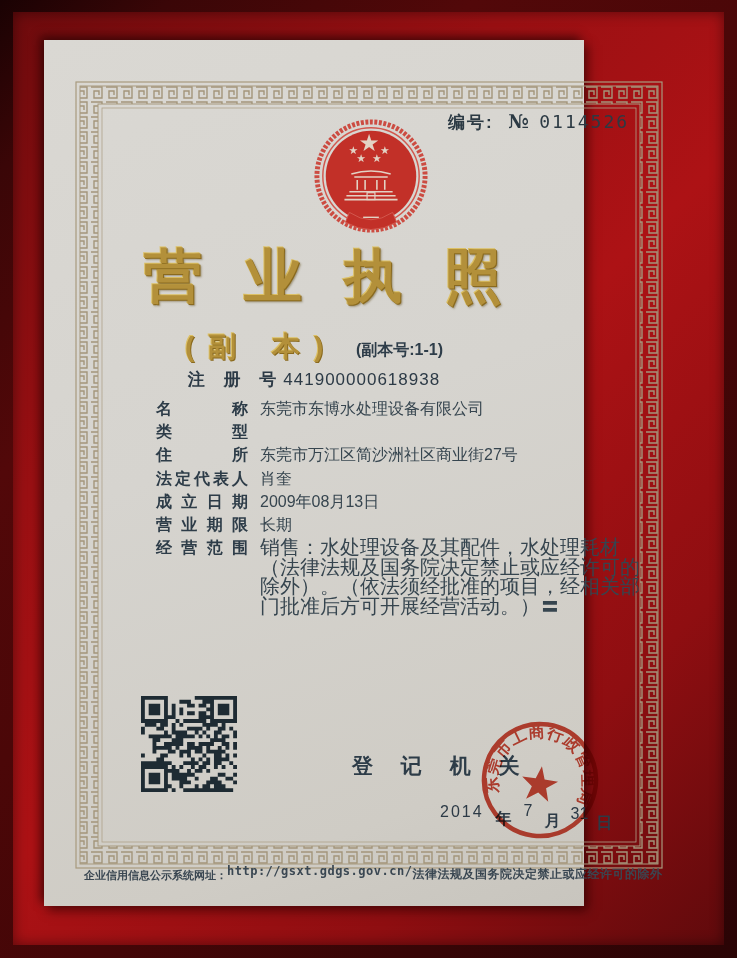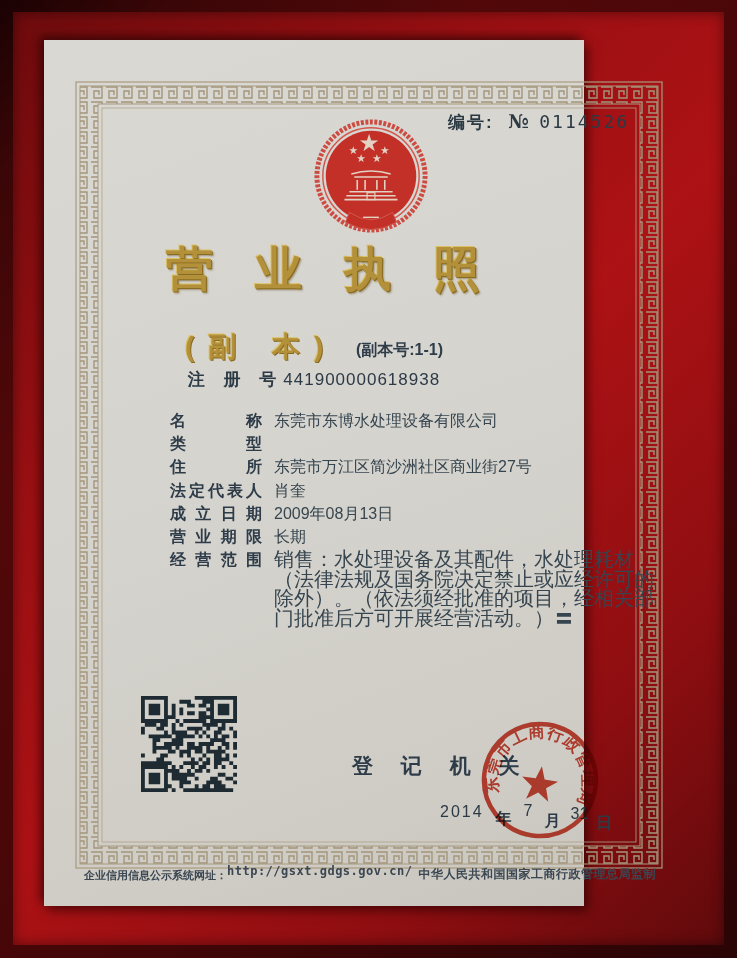--- a/index.html
+++ b/index.html
@@ -15,31 +15,31 @@
          box-shadow:-4px -4px 9px rgba(25,0,0,.55),4px 5px 10px rgba(25,0,0,.5);
          color:#374753;}
   .border-svg{position:absolute;left:0;top:0;}
   .serial{position:absolute;left:404px;top:70px;width:225px;white-space:nowrap;
           color:#2c3a44;}
   .serial .lbl{font-weight:bold;font-size:17px;letter-spacing:2px;}
   .serial .no-sym{font-family:"DejaVu Serif",serif;font-weight:bold;font-size:19px;margin-left:10px;}
   .serial .digits{font-family:"DejaVu Sans Mono",monospace;font-size:18px;letter-spacing:2px;margin-left:6px;}
   .emblem{position:absolute;left:268px;top:74px;width:118px;height:124px;}
   .cert-title{position:absolute;left:0;top:198px;width:100%;text-align:center;
-          font-size:47px;font-weight:bold;letter-spacing:42px;padding-left:60px;box-sizing:border-box;
+          font-size:58px;font-weight:bold;letter-spacing:42px;padding-left:60px;box-sizing:border-box;
           color:#b3903a;
           text-shadow:1px 1px 0 #8a6a1f,2px 2px 2px rgba(90,70,20,.45),-1px -1px 0 #dcc065;}
   .sub-row{position:absolute;left:0;top:288px;width:100%;text-align:center;white-space:nowrap;}
   .sub-copy{font-size:28px;font-weight:bold;letter-spacing:14px;color:#b3903a;
           text-shadow:1px 1px 0 #8a6a1f,-1px -1px 0 #dcc065;vertical-align:middle;}
   .sub-copyno{font-size:16px;font-weight:bold;color:#2e3d49;margin-left:14px;vertical-align:middle;position:relative;top:3px;}
   .reg-row{position:absolute;left:0;top:328px;width:100%;text-align:center;color:#2c3a46;font-size:17px;}
   .reg-row .lbl{font-weight:bold;letter-spacing:7px;text-align:center;}
   .reg-row .num{letter-spacing:1px;}
-  .fields{position:absolute;left:112px;top:369px;width:492px;margin-left:14px;}
+  .fields{position:absolute;left:112px;top:357px;width:492px;}
   .frow{display:flex;align-items:flex-start;line-height:23.2px;font-size:16px;}
   .frow .flabel{flex:0 0 92px;text-align:justify;text-align-last:justify;
           font-weight:bold;color:#2d3c48;}
   .frow .fvalue{margin-left:12px;color:#36454f;}
   .frow.scope .fvalue{font-size:20px;line-height:19.5px;padding-top:2px;width:392px;}
   .qr{position:absolute;left:95px;top:656px;width:100px;height:96px;}
   .registry{position:absolute;left:308px;top:712px;font-size:21px;font-weight:bold;
           letter-spacing:11px;color:#2d3c48;white-space:nowrap;}
   .seal{position:absolute;left:430px;top:674px;width:132px;height:132px;z-index:5;
           opacity:.92;transform:rotate(8deg);mix-blend-mode:multiply;}
@@ -169,17 +169,17 @@
     </svg>
 
     <div class="date-row">
       <span class="d-year">2014</span><span class="d-yc">年</span><span class="d-month">7</span><span class="d-mc">月</span><span class="d-day">31</span><span class="d-dc">日</span>
     </div>
 
     <div class="footer">
       <div class="f-left">
         <span>企业信用信息公示系统网址：</span><span class="f-url">http://gsxt.gdgs.gov.cn/</span>
       </div>
-      <div class="f-right">中华人民共和国国家工商行政管理总局监制</div>
+      <div class="f-right">法律法规及国务院决定禁止或应经许可的除外</div>
     </div>
 
   </div>
 </div>
 
 </body></html>

